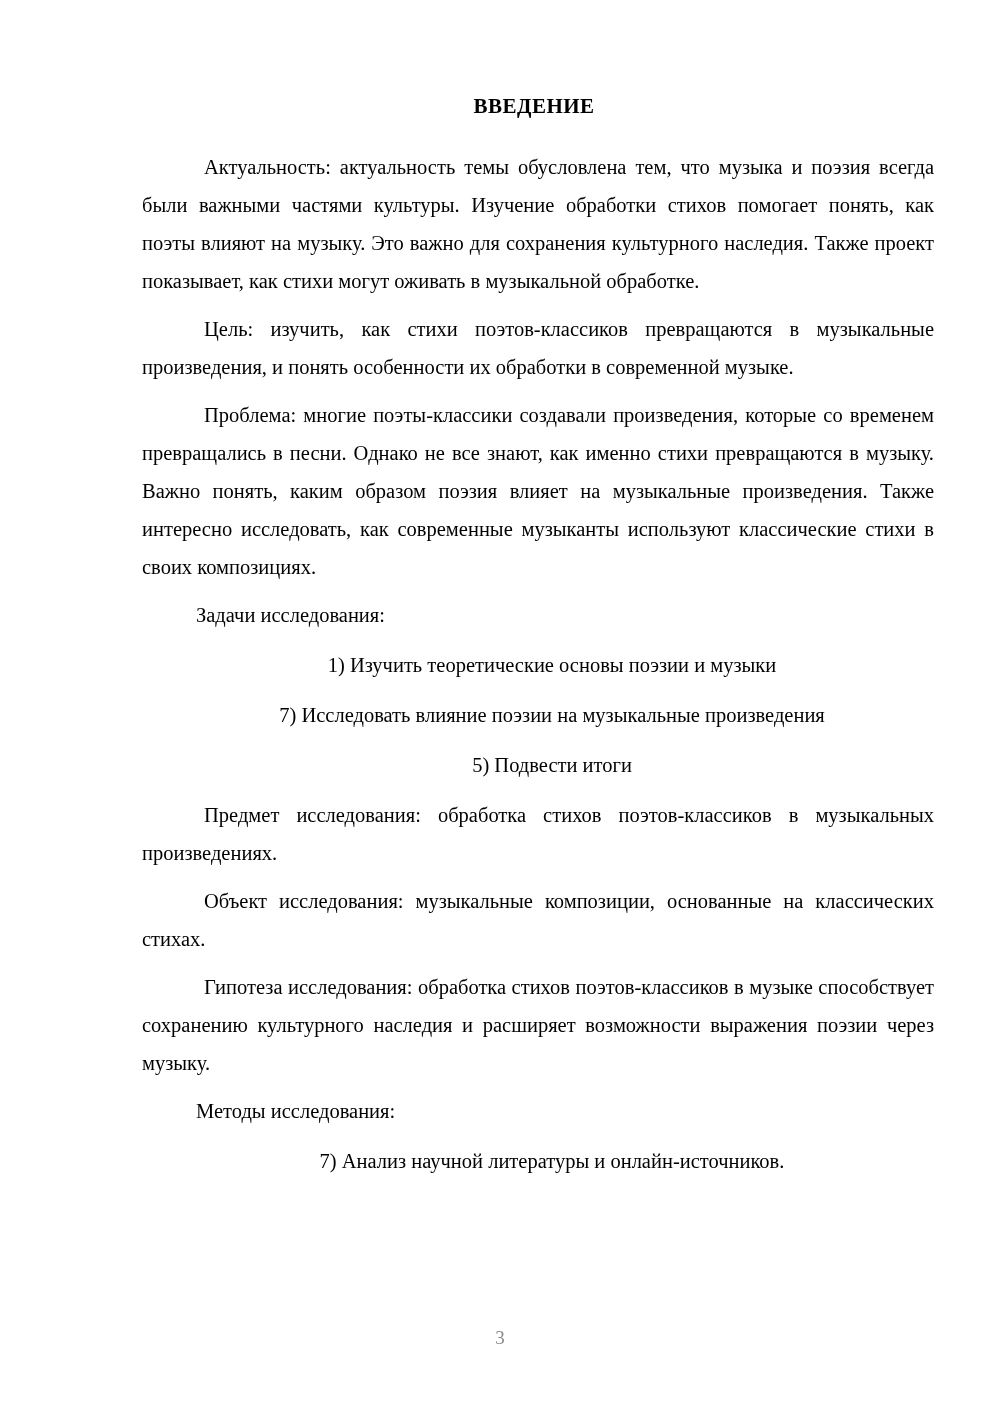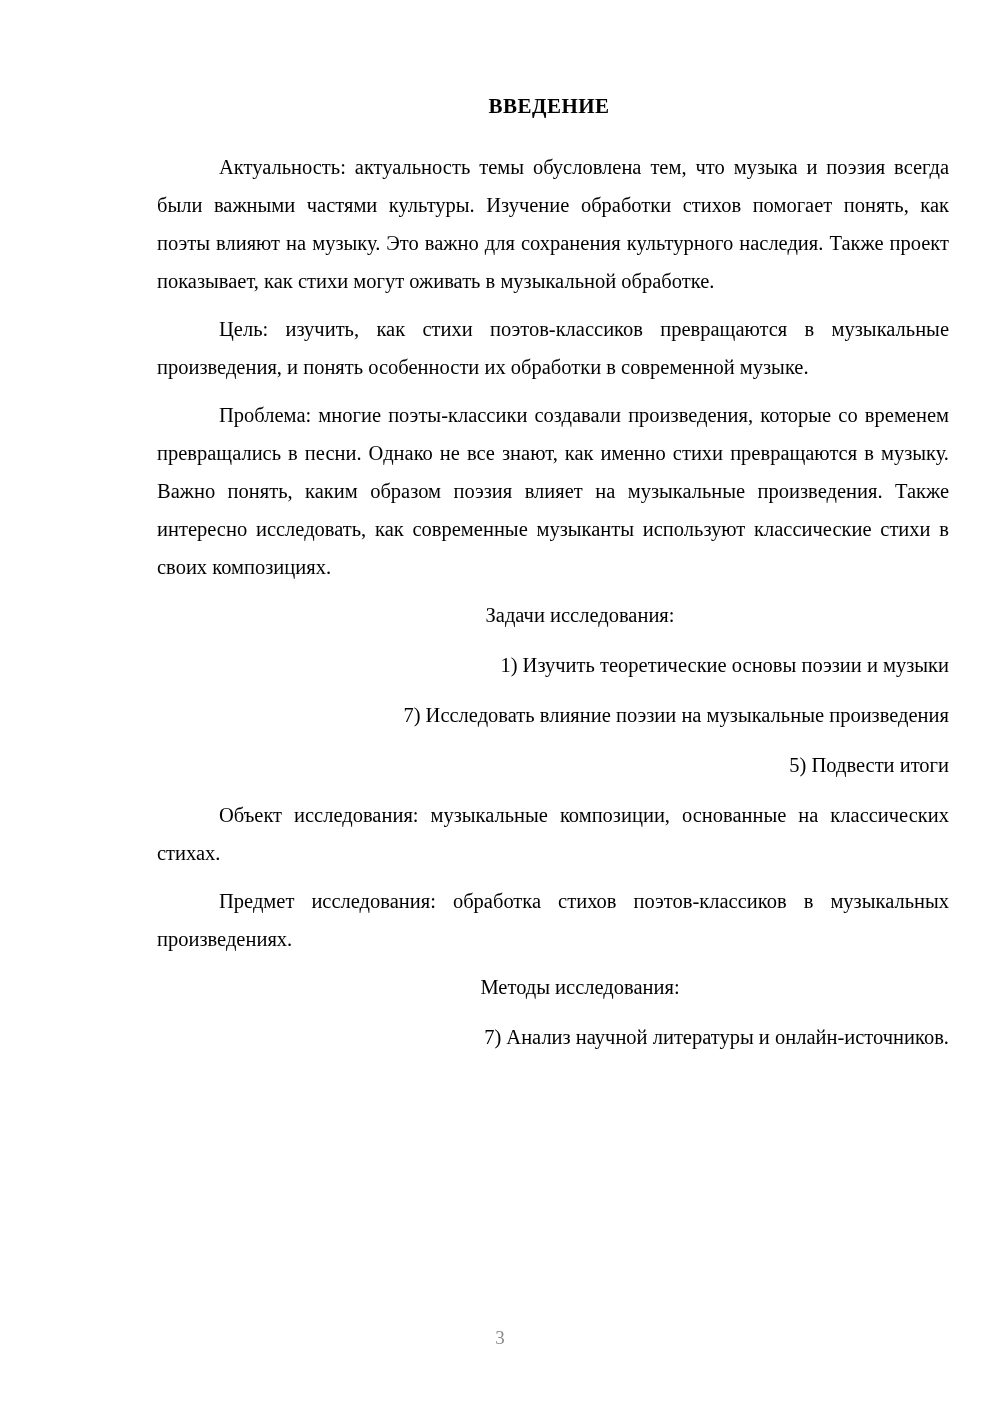--- a/index.html
+++ b/index.html
@@ -20,21 +20,21 @@
     position: absolute;
     left: 0;
     top: 0;
     width: 1000px;
     height: 1414px;
     background: #ffffff;
   }
 
   .content {
     position: absolute;
-    left: 149px;
+    left: 134px;
     top: 92px;
     width: 800px;
   }
 
   .doc-title {
     text-align: center;
     font-weight: bold;
     font-size: 21px;
     letter-spacing: 0.5px;
     margin: 0 0 28px 0;
@@ -46,29 +46,29 @@
     text-align-last: left;
     font-size: 20.5px;
     line-height: 38px;
     margin: 0 0 10px 8px;
     text-indent: 62px;
     hyphens: none;
     word-spacing: 0px;
   }
 
   .lead-line {
-    text-align: center;
+    text-align: left;
     font-size: 20.5px;
     line-height: 38px;
     margin: 0 0 12px 0;
     text-indent: 62px;
   }
 
   .list-item {
-    text-align: right;
+    text-align: center;
     font-size: 20.5px;
     line-height: 38px;
     margin: 0 0 12px 0;
     text-indent: 36px;
   }
 
   .page-number {
     position: absolute;
     left: 0;
     top: 1327px;
@@ -97,24 +97,25 @@
     <p class="lead-line">Задачи исследования:</p>
 
     <p class="list-item">1) Изучить теоретические основы поэзии и музыки</p>
 
 
     <p class="list-item">7) Исследовать влияние поэзии на музыкальные произведения</p>
 
 
     <p class="list-item">5) Подвести итоги</p>
 
+    <p class="para">Предмет исследования: обработка стихов поэтов-классиков в музыкальных произведениях.</p>
+
     <p class="para">Объект исследования: музыкальные композиции, основанные на классических стихах.</p>
 
-    <p class="para">Предмет исследования: обработка стихов поэтов-классиков в музыкальных произведениях.</p>
-
+    <p class="para">Гипотеза исследования: обработка стихов поэтов-классиков в музыке способствует сохранению культурного наследия и расширяет возможности выражения поэзии через музыку.</p>
 
     <p class="lead-line">Методы исследования:</p>
 
     <p class="list-item">7) Анализ научной литературы и онлайн-источников.</p>
 
   </div>
 
   <div class="page-number">3</div>
 
 </div>

